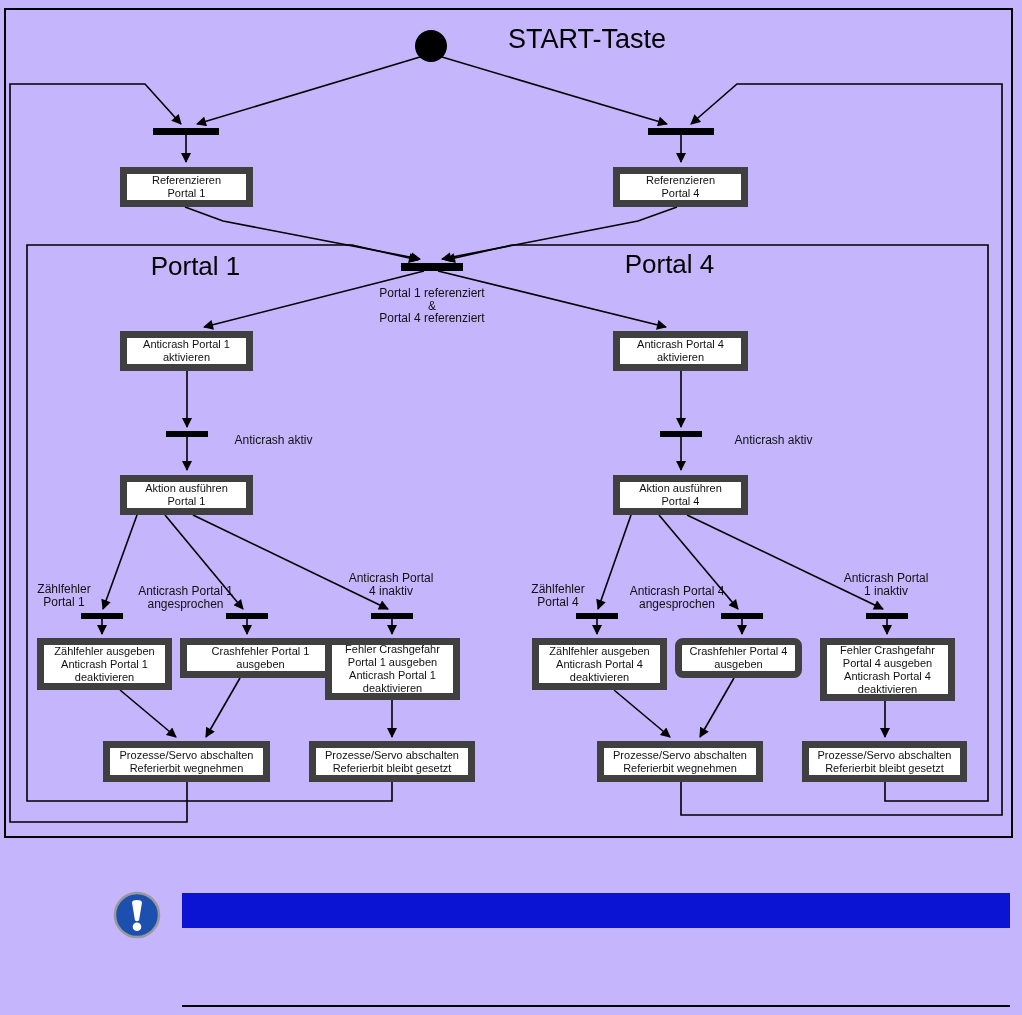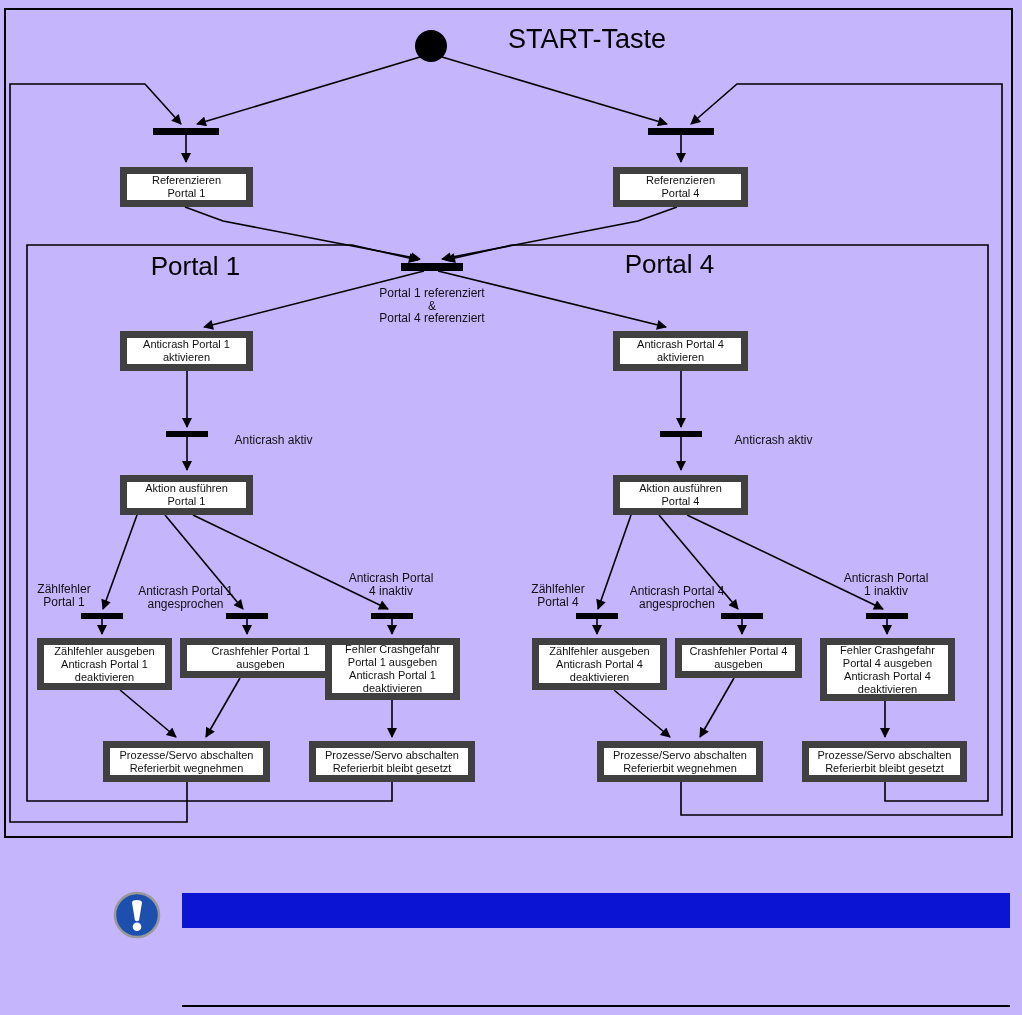--- a/index.html
+++ b/index.html
@@ -121,21 +121,21 @@
 deaktivieren</div>
   <div class="node" style="left:180px;top:638px;width:161px;height:40px;">Crashfehler Portal 1
 ausgeben</div>
   <div class="node" style="left:325px;top:638px;width:135px;height:62px;">Fehler Crashgefahr
 Portal 1 ausgeben
 Anticrash Portal 1
 deaktivieren</div>
   <div class="node" style="left:532px;top:638px;width:135px;height:52px;">Zählfehler ausgeben
 Anticrash Portal 4
 deaktivieren</div>
-  <div class="node" style="left:675px;top:638px;width:127px;height:40px;">Crashfehler Portal 4
+  <div class="node" style="left:675px;top:638px;width:127px;height:40px;border-radius:8px;">Crashfehler Portal 4
 ausgeben</div>
   <div class="node" style="left:820px;top:638px;width:135px;height:63px;">Fehler Crashgefahr
 Portal 4 ausgeben
 Anticrash Portal 4
 deaktivieren</div>
   <div class="node" style="left:103px;top:741px;width:167px;height:41px;">Prozesse/Servo abschalten
 Referierbit wegnehmen</div>
   <div class="node" style="left:309px;top:741px;width:166px;height:41px;">Prozesse/Servo abschalten
 Referierbit bleibt gesetzt</div>
   <div class="node" style="left:597px;top:741px;width:166px;height:41px;">Prozesse/Servo abschalten

